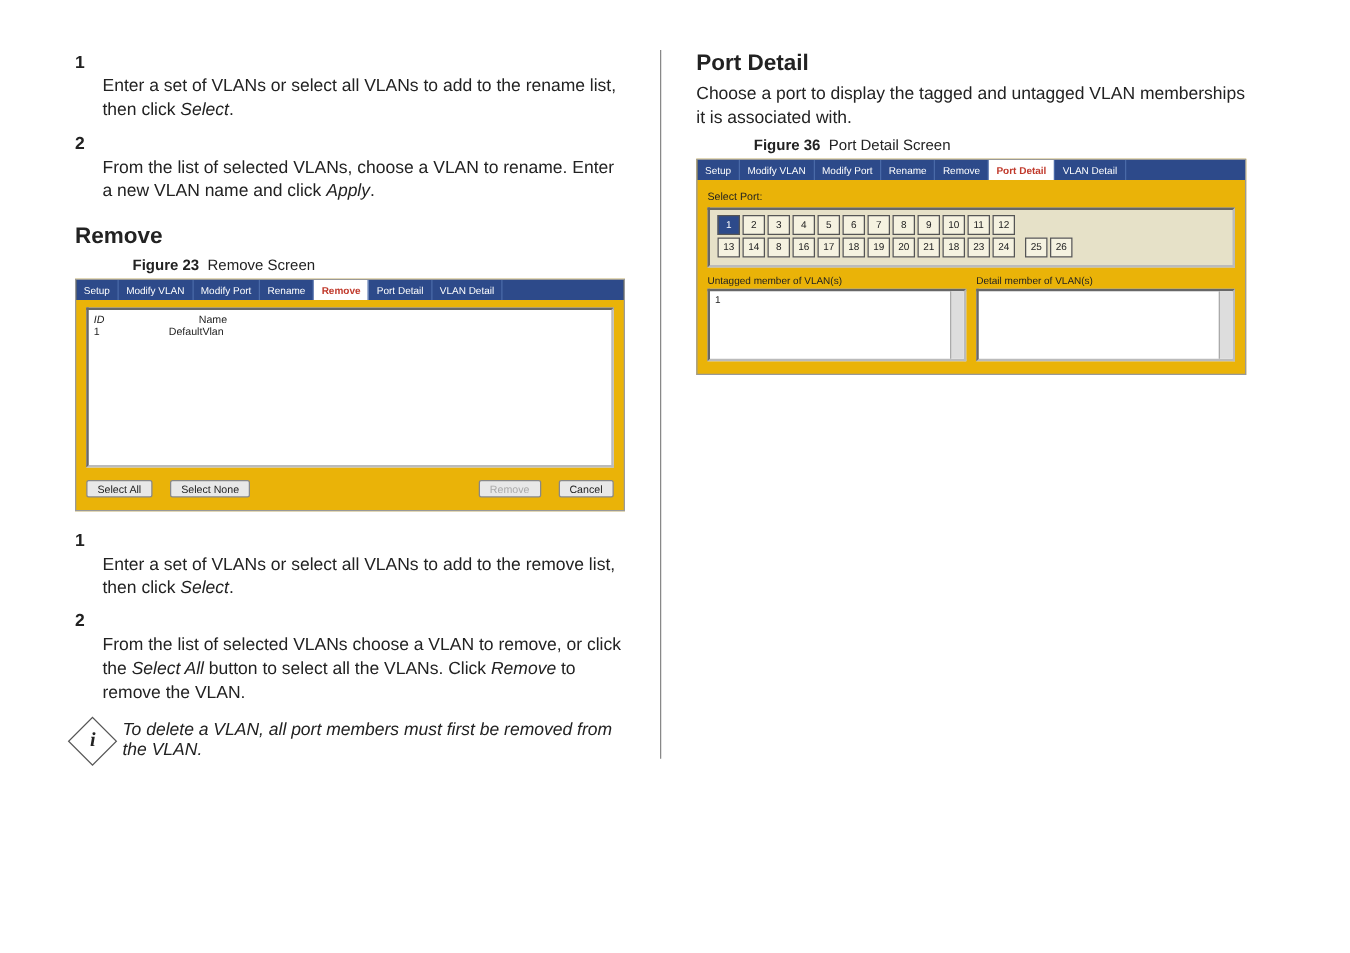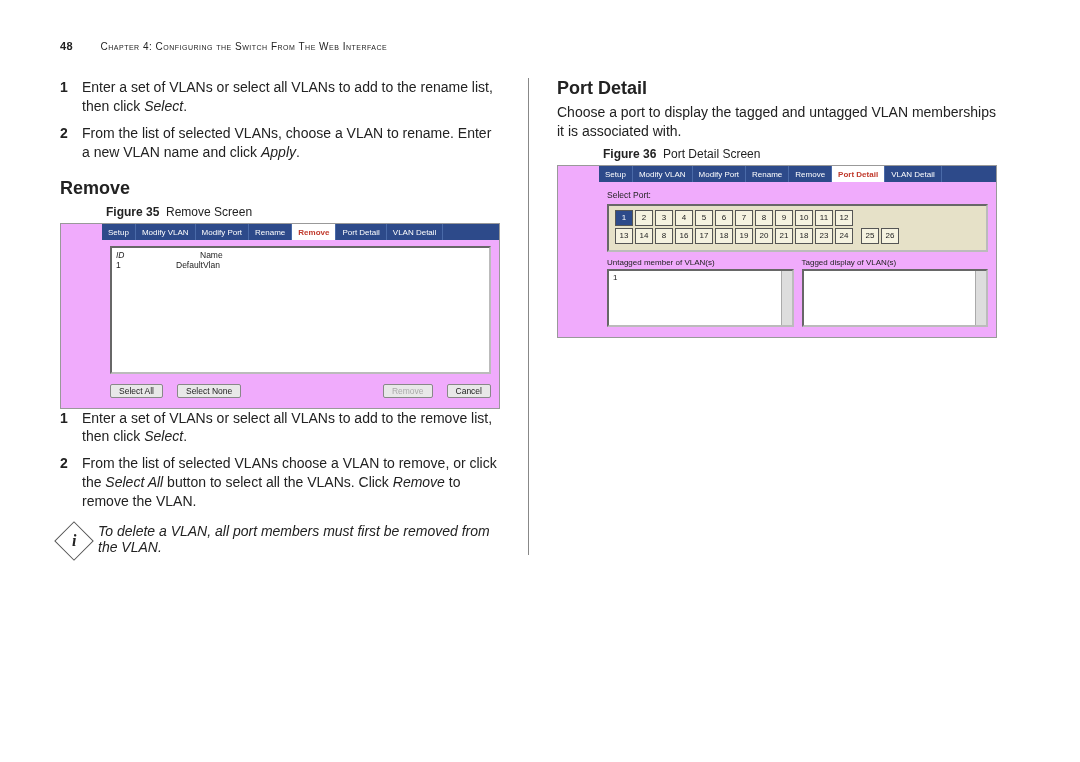--- a/index.html
+++ b/index.html
@@ -32,34 +32,34 @@
   }
   .col { width: 440px; }
   .divider {
     width: 1px;
     background: #888;
     margin: 0 8px;
   }
   ol.steps { list-style: none; padding: 0; margin: 0 0 10px 0; }
   ol.steps li { display: flex; margin-bottom: 8px; line-height: 1.35;}
   ol.steps li .num { font-weight: bold; width: 22px; flex-shrink:0; text-align: left;}
-  ol.steps li .txt { flex:1; }
+  ol.steps li .txt { flex:1;margin-top:19px; }
   .txt .em { font-style: italic; }
   h2.sechead { font-size: 18px; font-weight: bold; margin: 16px 0 4px 0; }
   .body { font-size: 14px; line-height: 1.35; margin-bottom: 6px; }
   .figcap { font-size: 12px; margin: 6px 0 4px 0; }
   .figcap b { font-weight: bold; margin-left: 46px; }
 
   
   .figbox {
     border: 1px solid #999;
     font-family: Arial, sans-serif;
     font-size: 9px;
-    background: #f0abfc;
-    padding-left: 41px;
+    background: #eab308;
+    margin-bottom: 14px;
   }
   .tabbar {
     background: #2d4a8a;
     display: flex;
     height: 16px;
     align-items: stretch;
   }
   .tabbar .tab {
     color: #fff;
     font-size: 8px;
@@ -135,24 +135,20 @@
   .scroll-stub {
     width:10px; background:#ddd; border-left:1px solid #aaa;
   }
   .halfbox .lb-outer { display:flex; border:2px inset #bbb; height:54px; background:#fff;}
   .halfbox .lb-inner { flex:1; font-size:8px; padding:2px 4px;}
 </style>
 </head>
 <body>
 
 <div class="page">
-  <div class="header-line">
-    <span class="pgnum">48</span>
-    <span class="chap">Chapter 4: Configuring the Switch From The Web Interface</span>
-  </div>
 
   <div class="columns">
 
     <div class="col">
       <ol class="steps">
         <li>
           <span class="num">1</span>
           <span class="txt">
             <span>Enter a set of VLANs or select all VLANs to add to the rename list, then click </span><span class="em">Select</span><span>.</span>
           </span>
@@ -161,21 +157,21 @@
           <span class="num">2</span>
           <span class="txt">
             <span>From the list of selected VLANs, choose a VLAN to rename. Enter a new VLAN name and click </span><span class="em">Apply</span><span>.</span>
           </span>
         </li>
       </ol>
 
       <h2 class="sechead">Remove</h2>
 
       <div class="figcap">
-        <b>Figure 35</b>&nbsp;&nbsp;<span>Remove Screen</span>
+        <b>Figure 23</b>&nbsp;&nbsp;<span>Remove Screen</span>
       </div>
 
       <div class="figbox">
         <div class="tabbar">
           <div class="tab">Setup</div>
           <div class="tab">Modify VLAN</div>
           <div class="tab">Modify Port</div>
           <div class="tab">Rename</div>
           <div class="tab active">Remove</div>
           <div class="tab">Port Detail</div>
@@ -282,21 +278,21 @@
           </div>
           <div class="twocol">
             <div class="halfbox">
               <div class="lbl">Untagged member of VLAN(s)</div>
               <div class="lb-outer">
                 <div class="lb-inner">1</div>
                 <div class="scroll-stub"></div>
               </div>
             </div>
             <div class="halfbox">
-              <div class="lbl">Tagged display of VLAN(s)</div>
+              <div class="lbl">Detail member of VLAN(s)</div>
               <div class="lb-outer">
                 <div class="lb-inner"></div>
                 <div class="scroll-stub"></div>
               </div>
             </div>
           </div>
         </div>
       </div>
 
     </div>

